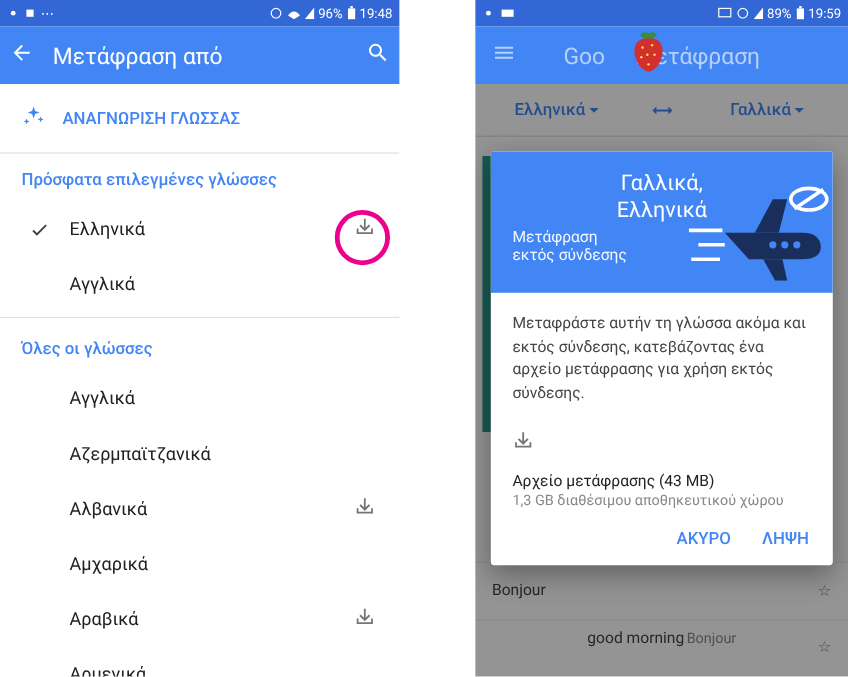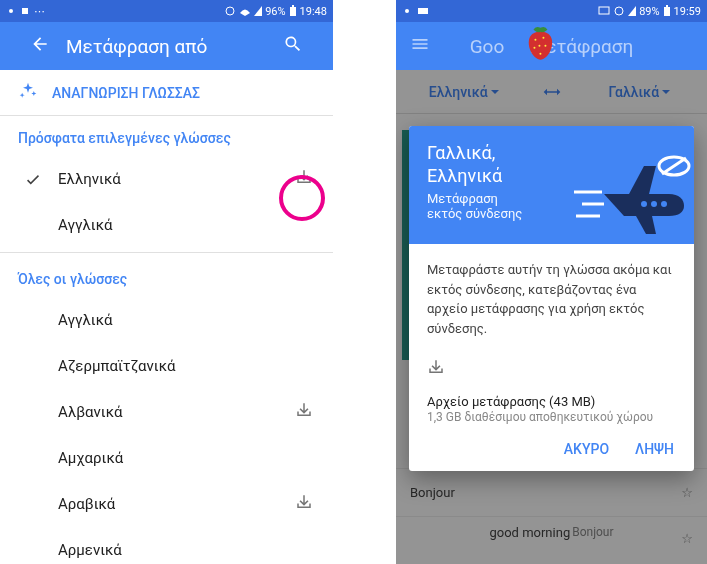--- a/index.html
+++ b/index.html
@@ -35,27 +35,27 @@
   .statusbar-right { display: flex; gap: 3px; align-items: center; }
   .statusbar svg { display: block; }
 
   
   .appbar {
     height: 48px;
     background: #4285f4;
     color: #fff;
     display: flex;
     align-items: center;
-    padding: 0 30px;
+    padding: 0 8px;
     gap: 16px;
     font-size: 19px;
   }
   .appbar .title { flex: 1; }
   .detect-row {
-    height: 46px;
+    height: 58px;
     display: flex;
     align-items: center;
     gap: 14px;
     padding: 12px 18px;
     color: #4285f4;
     font-size: 14px;
     font-weight: 500;
     border-bottom: 1px solid #e0e0e0;
   }
   .section-label {
@@ -142,21 +142,21 @@
     box-shadow: 0 8px 24px rgba(0,0,0,0.35);
     overflow:hidden;
   }
   .dialog-hero {
     background:#4285f4;
     color:#fff;
     padding:16px 18px 18px;
     position:relative;
     height:118px;
   }
-  .dialog-hero h2 { font-size:18px; font-weight:400; line-height:1.25; }
+  .dialog-hero h2 { font-size:18px; font-weight:400; line-height:1.25;text-align:center; }
   .dialog-hero .sub { font-size:13px; margin-top:4px; opacity:0.95; }
   .plane {
     position:absolute; right:0; top:18px;
   }
   .dialog-body {
     padding:16px 18px 6px;
     font-size:13px;
     color:#444;
     line-height:1.5;
   }

